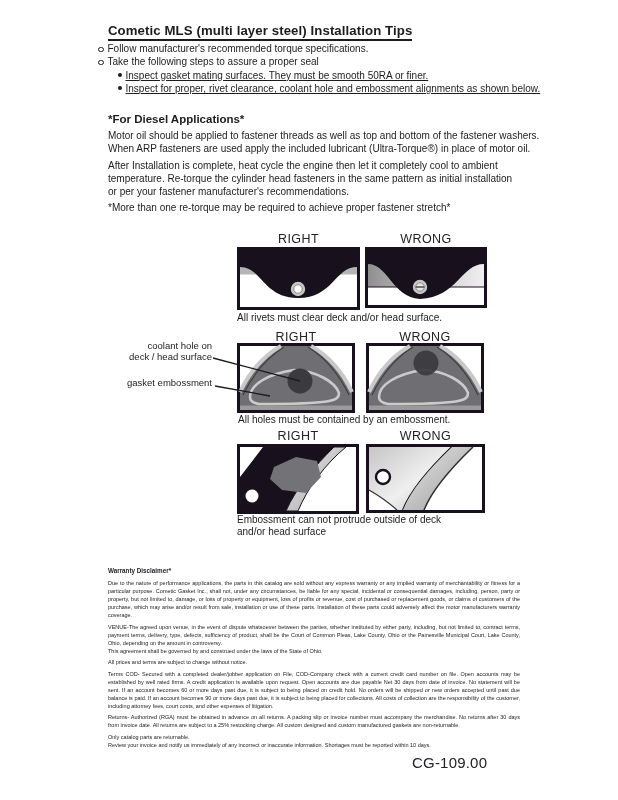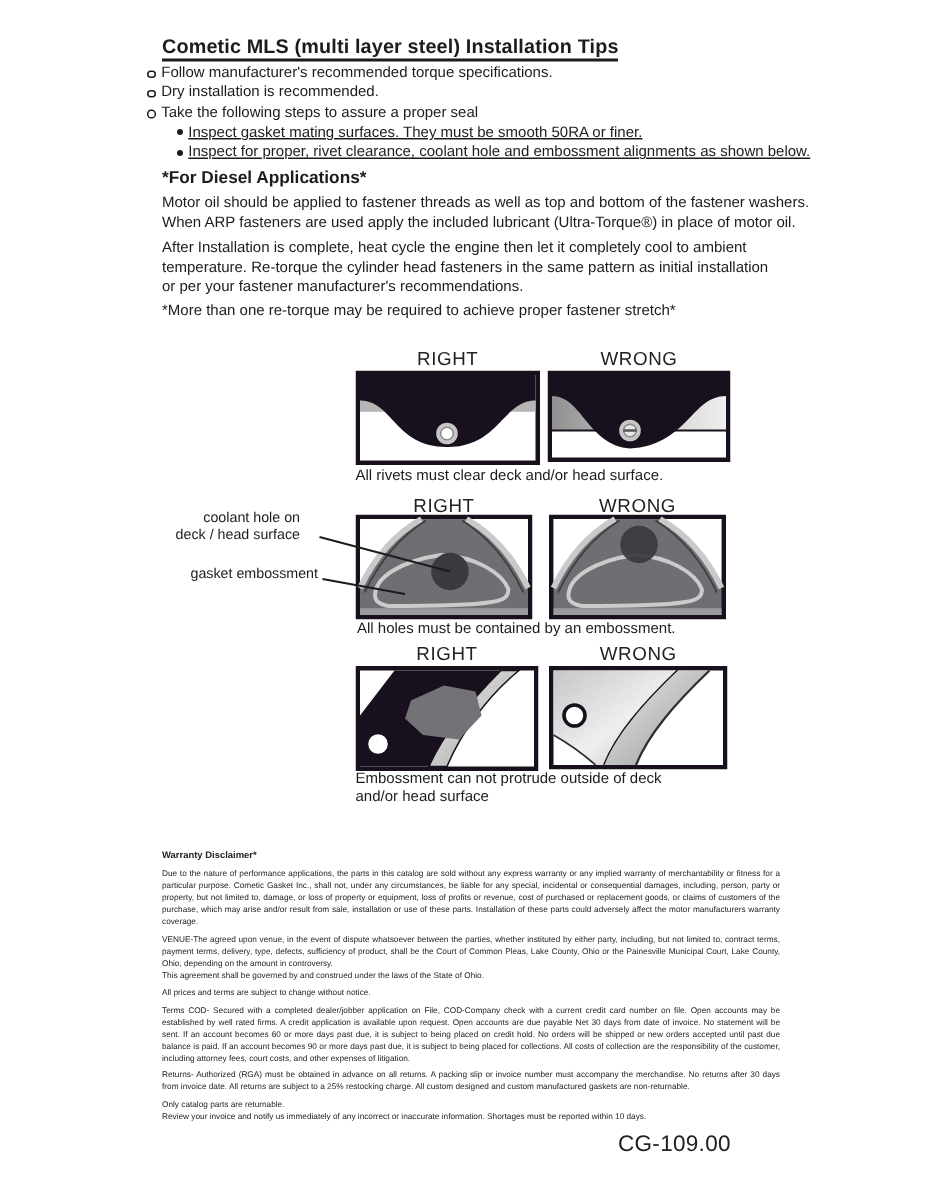--- a/index.html
+++ b/index.html
@@ -48,24 +48,20 @@
 
   <div class="abs title">Cometic MLS (multi layer steel) Installation Tips</div>
 
   <div class="abs bullets">
     <div class="b-row">
       <span class="b-marker"></span>
       <span>Follow manufacturer's recommended torque specifications.</span>
     </div>
     <div class="b-row">
       <span class="b-marker"></span>
-      <span>Dry installation is recommended.</span>
-    </div>
-    <div class="b-row">
-      <span class="b-marker"></span>
       <span>Take the following steps to assure a proper seal</span>
     </div>
     <div class="b-row sb-row">
       <span class="sb-marker"></span>
       <span>Inspect gasket mating surfaces.  They must be smooth 50RA or finer.</span>
     </div>
     <div class="b-row sb-row">
       <span class="sb-marker"></span>
       <span>Inspect for proper, rivet clearance, coolant hole and embossment alignments as shown below.</span>
     </div>
@@ -109,21 +105,21 @@
     <circle cx="55" cy="40" r="8" fill="#c6c6c6" stroke="#18101c" stroke-width="1.6"></circle>
     <circle cx="55" cy="40" r="4.2" fill="#e6e6e6" stroke="#8a8a8a" stroke-width="1"></circle>
     <line x1="50.5" y1="40" x2="59.5" y2="40" stroke="#555" stroke-width="1.6"></line>
   </svg>
 
   <div class="abs caption" style="left:237px;top:312px">All rivets must clear deck and/or head surface.</div>
 
   <div class="abs dg-label" style="left:237px;top:330px;width:118px">RIGHT</div>
   <div class="abs dg-label" style="left:366px;top:330px;width:118px">WRONG</div>
 
-  <div class="abs lbl" style="left:88px;top:341px;width:112px">
+  <div class="abs lbl" style="left:100px;top:341px;width:112px">
     <div>coolant hole on</div>
     <div>deck / head surface</div>
   </div>
   <div class="abs lbl" style="left:100px;top:378px;width:112px">gasket embossment</div>
 
   <svg class="abs" style="left:237px;top:343px" width="118" height="70" viewBox="0 0 118 70">
     <rect x="1.5" y="1.5" width="115" height="67" fill="#6f6f73" stroke="#18101c" stroke-width="3"></rect>
     <path d="M3,3 H44 C28,12 14,26 3,49 Z" fill="#ffffff"></path>
     <path d="M74,3 H115 V49 C104,26 90,12 74,3 Z" fill="#ffffff"></path>
     <path d="M44,3 C28,12 14,26 3,49" fill="none" stroke="#c9c9c9" stroke-width="4"></path>

